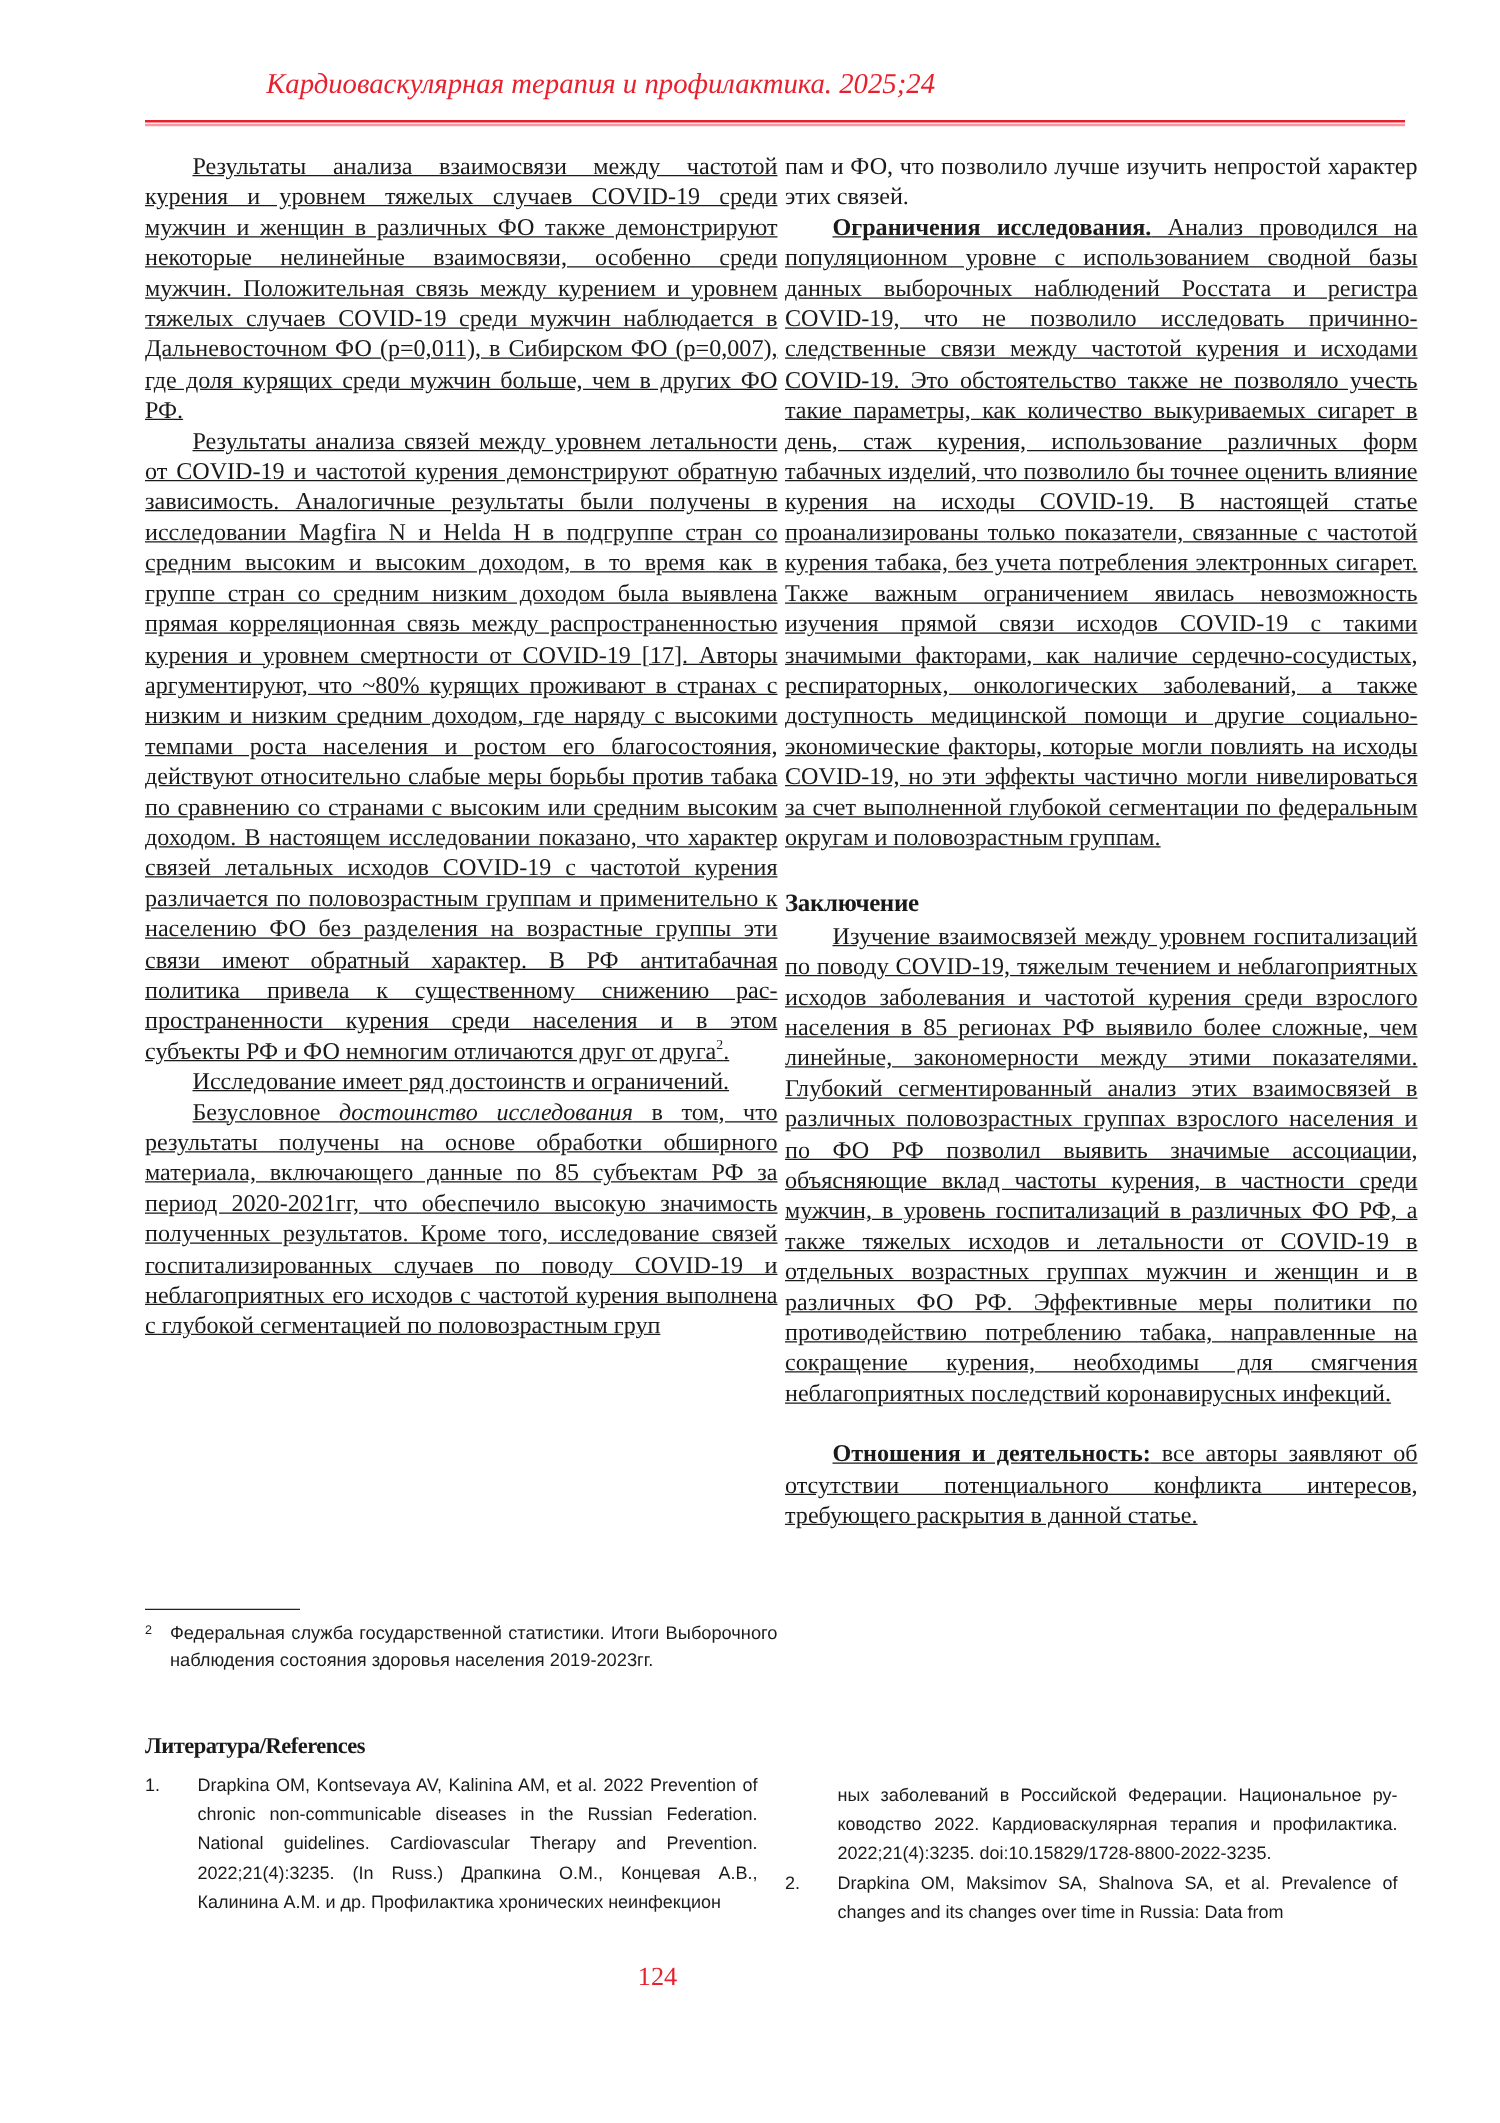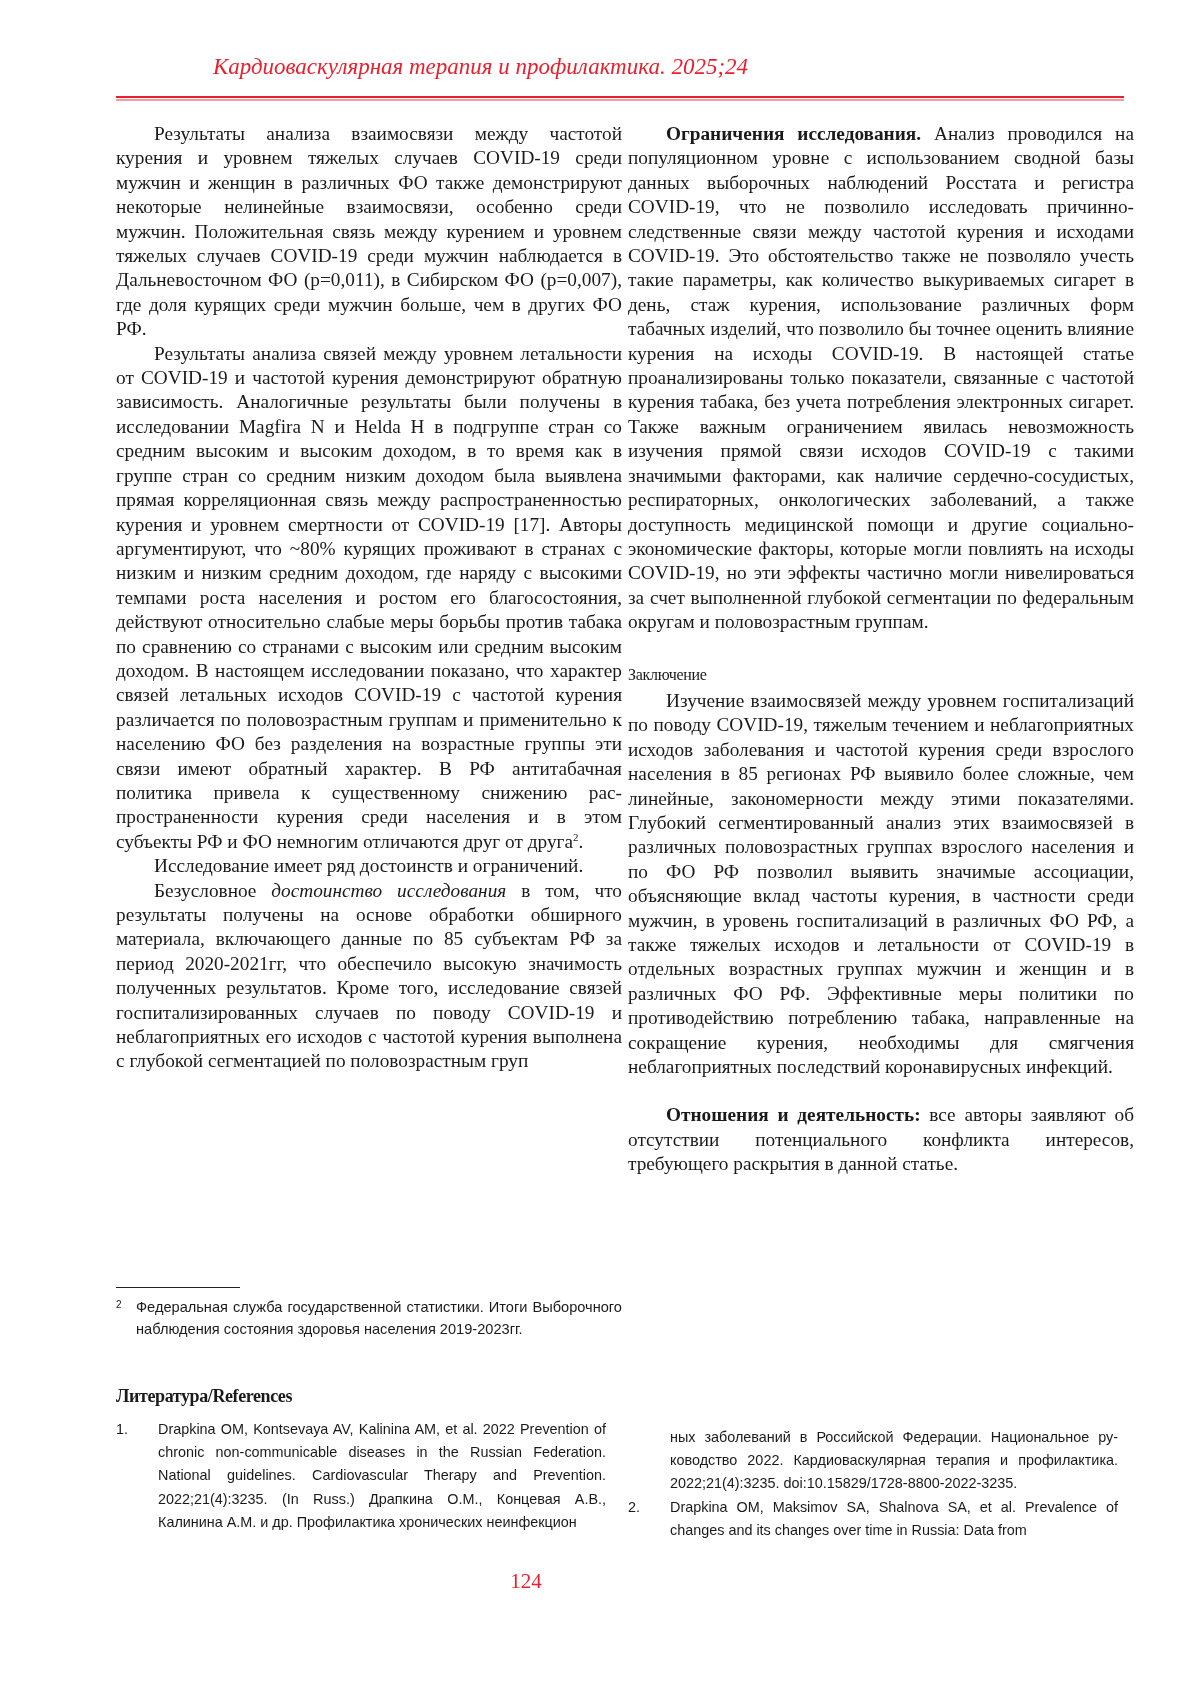--- a/index.html
+++ b/index.html
@@ -7,23 +7,23 @@
          font-family: "Liberation Serif", "DejaVu Serif", serif; color: #1a1a1a; }
   .running-head { position: absolute; top: 54px; left: 0; width: 961px; text-align: center;
                   font-style: italic; font-size: 23px; color: #e8202e; }
   .head-rule { position: absolute; top: 96px; left: 116px; width: 1008px; height: 2px;
                background: #e8202e; box-shadow: 0 3px 0 -0px #f59aa0; }
   .col { position: absolute; top: 122px; width: 506px; font-size: 19.3px; line-height: 24.4px;
          text-align: justify; hyphens: manual; }
   .col-left { left: 116px; }
   .col-right { left: 628px; }
   .col p { margin: 0; }
-  .indent { text-indent: 38px; }
+  .indent { text-indent: 38px; text-decoration: underline; }
   .gap { margin-top: 24px !important; }
-  .sec-title { font-weight: normal; font-size: 16px; margin: 28px 0 2px 0; letter-spacing: -0.3px; }
+  .sec-title { font-weight: bold; font-size: 20px; margin: 28px 0 2px 0; letter-spacing: -0.3px; }
   .bold { font-weight: bold; }
   .ital { font-style: italic; }
   sup { font-size: 11px; line-height: 0; }
   .fn-rule { position: absolute; top: 1287px; left: 116px; width: 124px; height: 1px; background: #222; }
   .footnote { position: absolute; top: 1296px; left: 116px; width: 506px;
               font-family: "Liberation Sans", "DejaVu Sans", sans-serif; font-size: 14.6px; line-height: 22.4px;
               text-align: justify; }
   .footnote .fn-mark { position: absolute; left: 0; top: -2px; font-size: 10px; }
   .footnote .fn-text { display: block; padding-left: 20px; }
   .refs-title { position: absolute; top: 1386px; left: 116px; font-weight: bold; font-size: 18px;
@@ -45,20 +45,21 @@
 <div class="head-rule"></div>
 
 <div class="col col-left">
   <p class="indent">Результаты анализа взаимосвязи между часто­той курения и уровнем тяжелых случаев COVID-19 среди мужчин и женщин в различных ФО также демонстрируют некоторые нелинейные взаимо­связи, особенно среди мужчин. Положительная связь между курением и уровнем тяжелых случаев COVID-19 среди мужчин наблюдается в Дальнево­сточном ФО (p=0,011), в Сибирском ФО (p=0,007), где доля курящих среди мужчин больше, чем в дру­гих ФО РФ.</p>
   <p class="indent"><span>Результаты анализа связей между уровнем ле­тальности от COVID-19 и частотой курения демон­стрируют обратную зависимость. Аналогичные ре­зультаты были получены в исследовании Magfira N и Helda H в подгруппе стран со средним высоким и высоким доходом, в то время как в группе стран со средним низким доходом была выявлена прямая корреляционная связь между распространенностью курения и уровнем смертности от COVID-19 [17]. Авторы аргументируют, что ~80% курящих про­живают в странах с низким и низким средним до­ходом, где наряду с высокими темпами роста на­селения и ростом его благосостояния, действуют относительно слабые меры борьбы против табака по сравнению со странами с высоким или сред­ним высоким доходом. В настоящем исследовании показано, что характер связей летальных исходов COVID-19 с частотой курения различается по поло­возрастным группам и применительно к населению ФО без разделения на возрастные группы эти свя­зи имеют обратный характер. В РФ антитабачная политика привела к существенному снижению рас­пространенности курения среди населения и в этом субъекты РФ и ФО немногим отличаются друг от друга</span><sup>2</sup><span>.</span></p>
   <p class="indent">Исследование имеет ряд достоинств и ограни­чений.</p>
   <p class="indent"><span>Безусловное </span><span class="ital">достоинство исследования</span><span> в том, что результаты получены на основе обработки об­ширного материала, включающего данные по 85 субъектам РФ за период 2020-2021гг, что обеспечи­ло высокую значимость полученных результатов. Кроме того, исследование связей госпитализиро­ванных случаев по поводу COVID-19 и неблагопри­ятных его исходов с частотой курения выполнена с глубокой сегментацией по половозрастным груп­</span></p>
 </div>
 
 <div class="col col-right">
+  <p>пам и ФО, что позволило лучше изучить непростой характер этих связей.</p>
   <p class="indent"><span class="bold">Ограничения исследования.</span><span> Анализ проводился на популяционном уровне с использованием свод­ной базы данных выборочных наблюдений Росста­та и регистра COVID-19, что не позволило исследо­вать причинно-следственные связи между частотой курения и исходами COVID-19. Это обстоятельство также не позволяло учесть такие параметры, как количество выкуриваемых сигарет в день, стаж ку­рения, использование различных форм табачных изделий, что позволило бы точнее оценить влияние курения на исходы COVID-19. В настоящей статье проанализированы только показатели, связанные с частотой курения табака, без учета потребления электронных сигарет. Также важным ограничени­ем явилась невозможность изучения прямой связи исходов COVID-19 с такими значимыми фактора­ми, как наличие сердечно-сосудистых, респиратор­ных, онкологических заболеваний, а также доступ­ность медицинской помощи и другие социально-экономические факторы, которые могли повлиять на исходы COVID-19, но эти эффекты частично могли нивелироваться за счет выполненной глубо­кой сегментации по федеральным округам и поло­возрастным группам.</span></p>
   <div class="sec-title">Заключение</div>
   <p class="indent">Изучение взаимосвязей между уровнем госпи­тализаций по поводу COVID-19, тяжелым течением и неблагоприятных исходов заболевания и частотой курения среди взрослого населения в 85 регионах РФ выявило более сложные, чем линейные, зако­номерности между этими показателями. Глубокий сегментированный анализ этих взаимосвязей в раз­личных половозрастных группах взрослого населе­ния и по ФО РФ позволил выявить значимые ас­социации, объясняющие вклад частоты курения, в частности среди мужчин, в уровень госпитализа­ций в различных ФО РФ, а также тяжелых исходов и летальности от COVID-19 в отдельных возрастных группах мужчин и женщин и в различных ФО РФ. Эффективные меры политики по противодействию потреблению табака, направленные на сокращение курения, необходимы для смягчения неблагоприят­ных последствий коронавирусных инфекций.</p>
   <p class="indent gap"><span class="bold">Отношения и деятельность:</span><span> все авторы заявляют об отсутствии потенциального конфликта интере­сов, требующего раскрытия в данной статье.</span></p>
 </div>
 
 <div class="fn-rule"></div>
 <div class="footnote">
   <span class="fn-mark">2</span>
   <span class="fn-text">Федеральная служба государственной статистики. Итоги Выборочного наблюдения состояния здоровья населения 2019-2023гг.</span>

